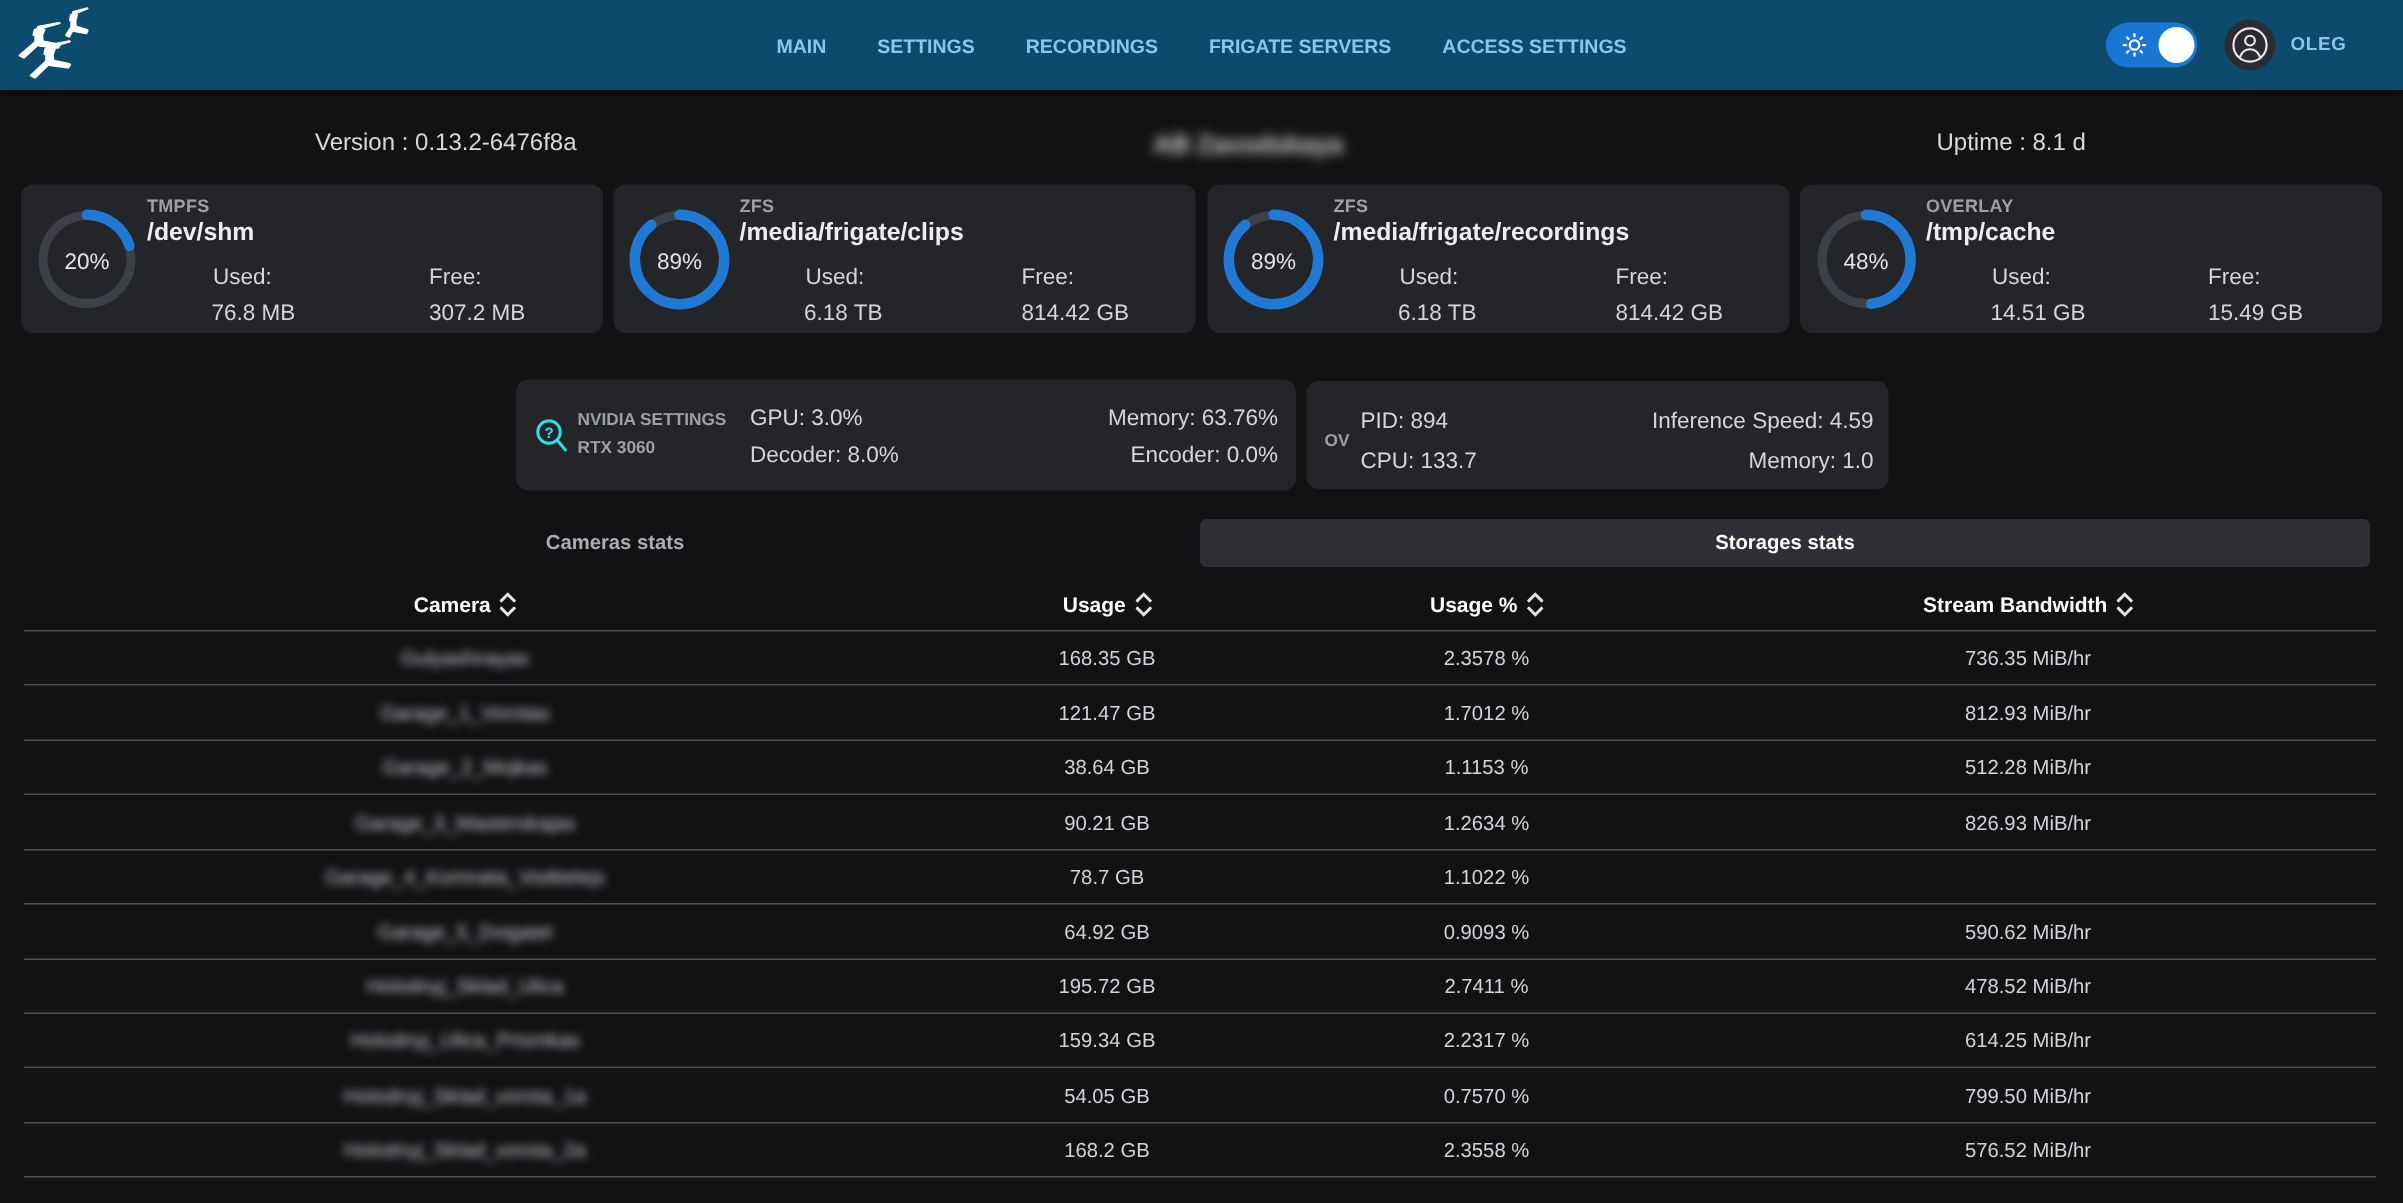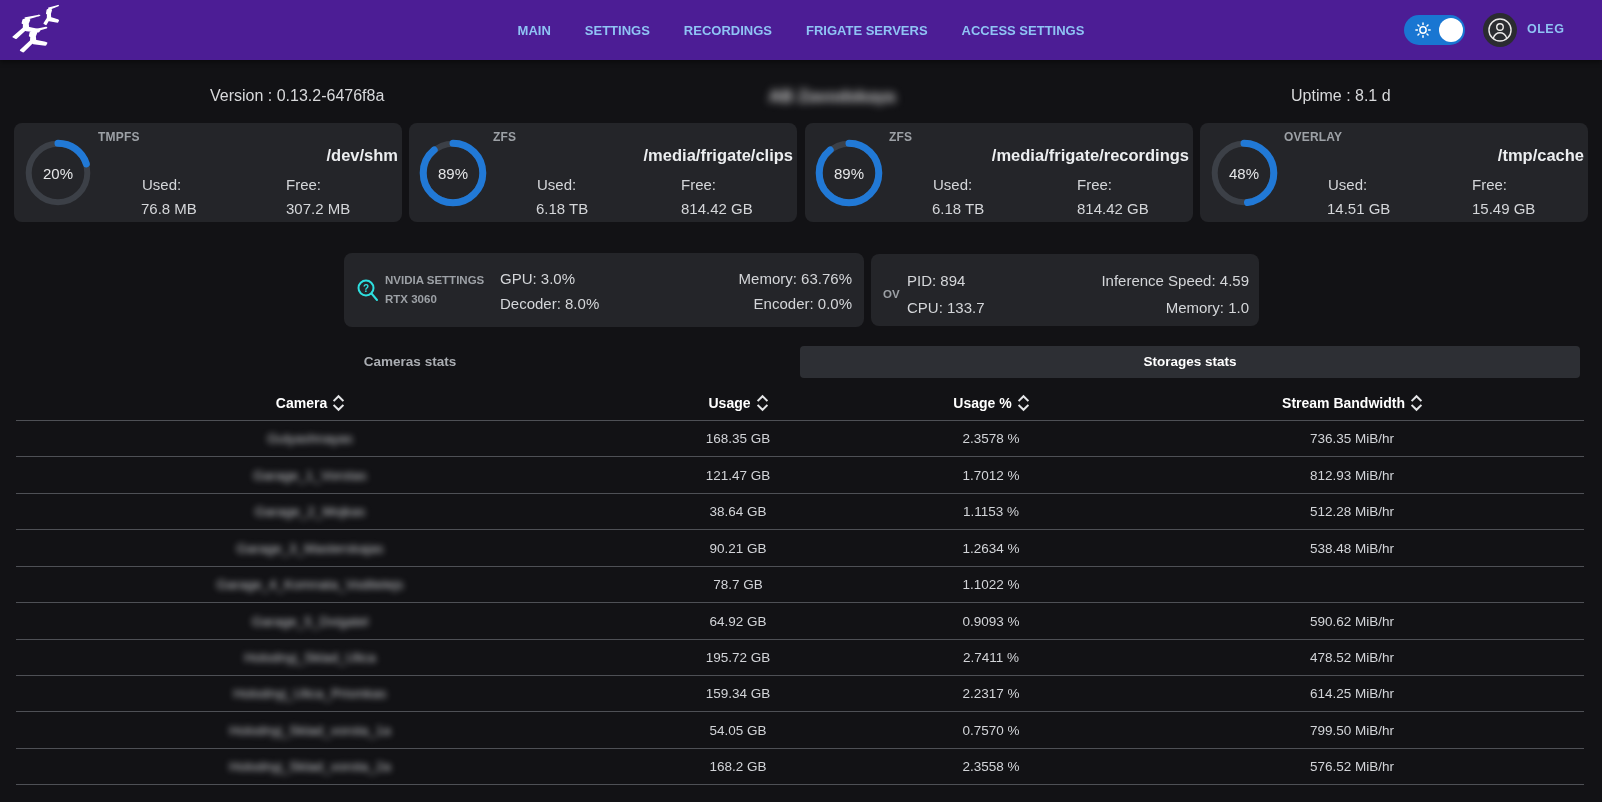--- a/index.html
+++ b/index.html
@@ -1,40 +1,40 @@
 <!DOCTYPE html>
 <html><head>
 <meta charset="utf-8">
 <style>
 * { margin:0; padding:0; box-sizing:border-box; }
 html,body { background:#121214; }
 body { font-family:"Liberation Sans", sans-serif; }
 #app { position:relative; width:1602px; height:802px; background:#121215; overflow:hidden; }
 
 
-#nav { position:absolute; left:0; top:0; width:1602px; height:60px; background:#4c1d95; box-shadow:0 2px 5px rgba(0,0,0,0.45); }
+#nav { position:absolute; left:0; top:0; width:1602px; height:60px; background:#0c4a6e; box-shadow:0 2px 5px rgba(0,0,0,0.45); }
 #logo { position:absolute; left:-4px; top:-5px; }
 .navlinks { position:absolute; left:0; top:0; width:1602px; height:60px; display:flex; justify-content:center; align-items:center; gap:34px; }
 .navlinks a { color:#8fc3f4; font-size:13px; font-weight:bold; letter-spacing:0px; text-decoration:none; }
 #toggle { position:absolute; left:1404px; top:15px; width:61px; height:30px; background:#1976d2; border-radius:15px; }
 #knob { position:absolute; right:2px; top:3px; width:24px; height:24px; background:#fff; border-radius:50%; }
 #avatar { position:absolute; left:1483px; top:13px; width:34px; height:34px; border-radius:50%; background:#2b2c31; }
 #uname { position:absolute; left:1527px; top:22px; color:#8fc3f4; font-size:12.5px; font-weight:bold; letter-spacing:0.5px; }
 
 
 .sub { position:absolute; color:#d8d9db; font-size:16px; }
 #version { left:210px; top:87px; }
 #title { left:762px; top:87px; width:140px; text-align:center; color:#d6d6d8; font-weight:bold; font-size:17px; filter:blur(4px); }
 #uptime { left:1291px; top:87px; font-size:16px; }
 
 
 .card { position:absolute; top:123px; width:388px; height:99px; background:#242529; border-radius:8px; }
 .card .gauge { position:absolute; left:10px; top:16px; }
 .card .ctitle { position:absolute; left:84px; top:7px; width:300px; text-align:left; color:#9da1a6; font-size:12px; font-weight:bold; letter-spacing:0.2px; }
-.card .cpath  { position:absolute; left:84px; top:23px; width:300px; text-align:right; color:#eceef0; font-size:16.5px; font-weight:bold; }
+.card .cpath  { position:absolute; left:84px; top:23px; width:300px; text-align:left; color:#eceef0; font-size:16.5px; font-weight:bold; }
 .card .lu { position:absolute; left:128px; top:53px; color:#d4d6d9; font-size:15px; }
 .card .lf { position:absolute; left:272px; top:53px; color:#d4d6d9; font-size:15px; }
 .card .vu { position:absolute; left:127px; top:77px; color:#d4d6d9; font-size:15px; }
 .card .vf { position:absolute; left:272px; top:77px; color:#d4d6d9; font-size:15px; }
 .gtxt { font-size:15px; fill:#e4e5e7; font-family:"Liberation Sans",sans-serif; }
 
 
 #gpucard { position:absolute; left:344px; top:253px; width:520px; height:74px; background:#242529; border-radius:8px; }
 #ovcard  { position:absolute; left:871px; top:254px; width:388px; height:72px; background:#242529; border-radius:8px; }
 .gl { position:absolute; color:#d4d6d9; font-size:15px; }
@@ -211,21 +211,21 @@
 <div class="trow" style="top:494.20px">
         <div class="c1"><span class="bname">Garage_2_Mojkas</span></div>
         <div class="c2">38.64 GB</div>
         <div class="c3">1.1153 %</div>
         <div class="c4">512.28 MiB/hr</div>
       </div>
 <div class="trow" style="top:530.65px">
         <div class="c1"><span class="bname">Garage_3_Masterskajas</span></div>
         <div class="c2">90.21 GB</div>
         <div class="c3">1.2634 %</div>
-        <div class="c4">538.48 MiB/hr</div>
+        <div class="c4">826.93 MiB/hr</div>
       </div>
 <div class="trow" style="top:567.10px">
         <div class="c1"><span class="bname">Garage_4_Komnata_Voditelejs</span></div>
         <div class="c2">78.7 GB</div>
         <div class="c3">1.1022 %</div>
       </div>
 <div class="trow" style="top:603.55px">
         <div class="c1"><span class="bname">Garage_5_Dvigatel</span></div>
         <div class="c2">64.92 GB</div>
         <div class="c3">0.9093 %</div>

